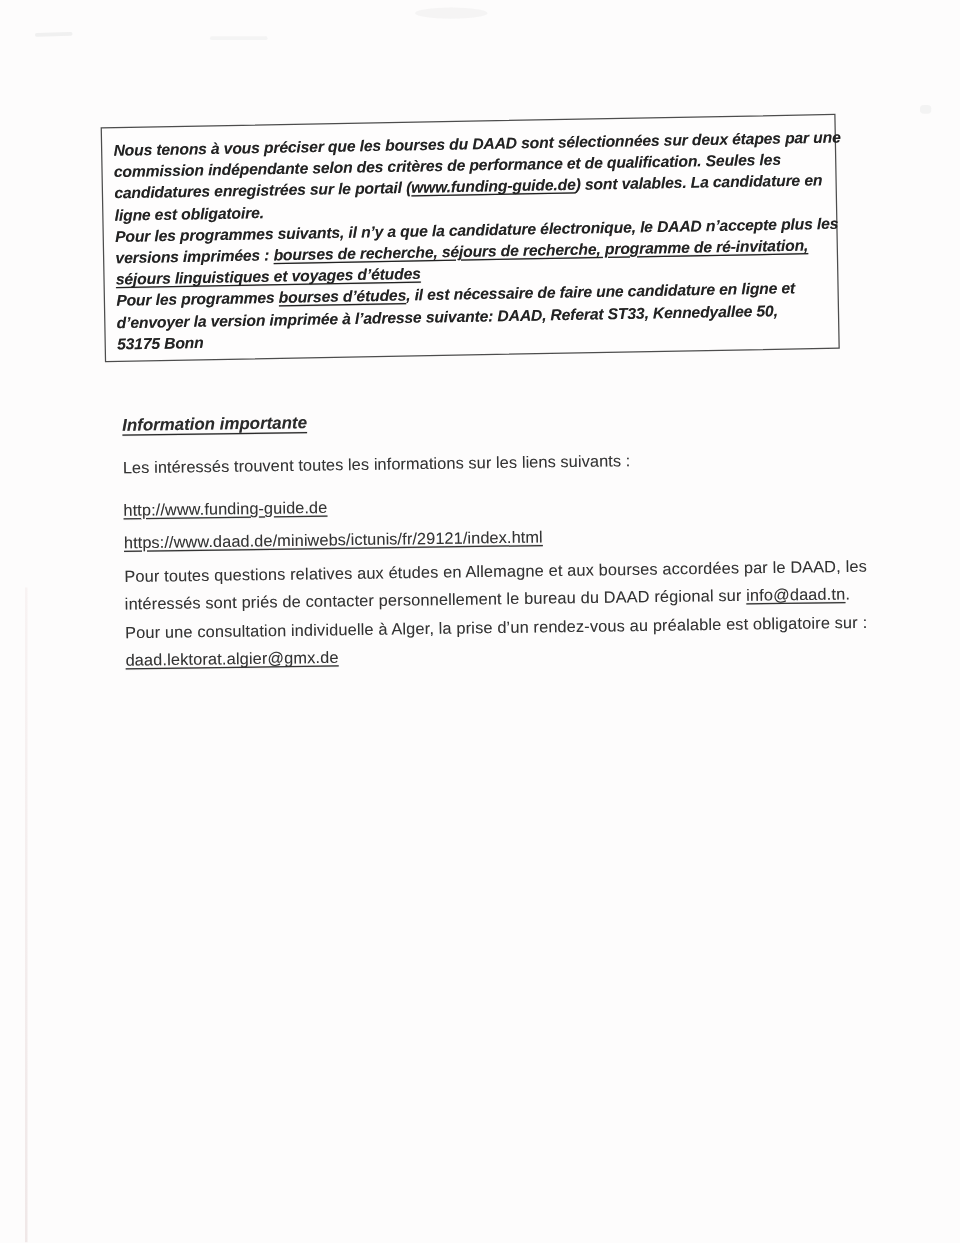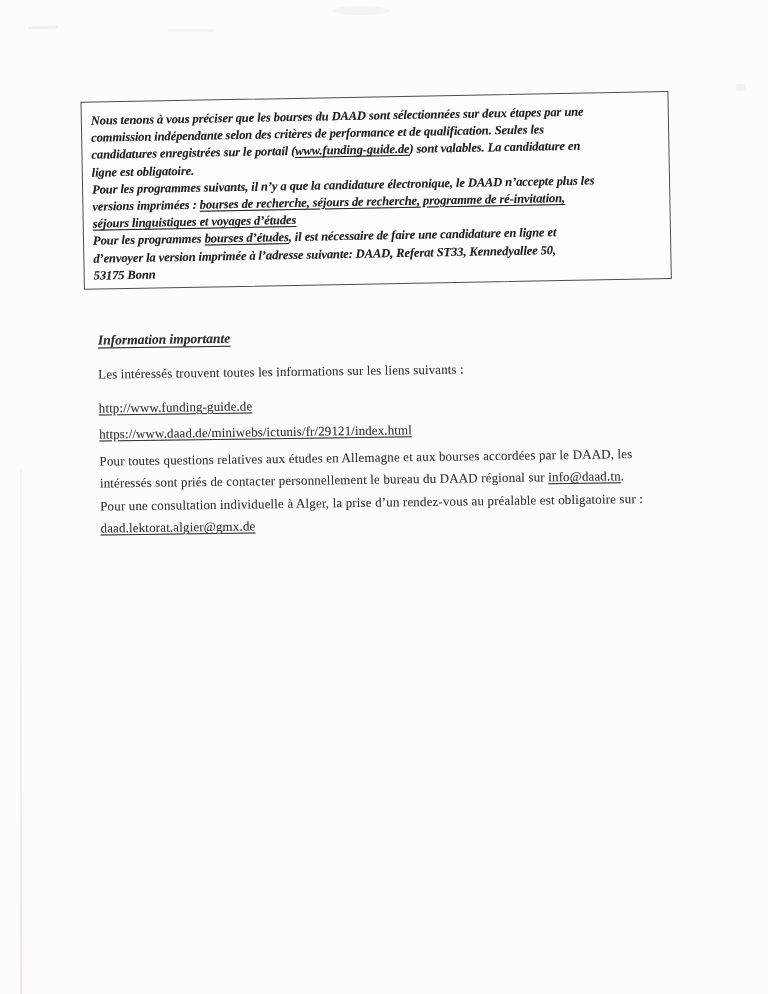--- a/index.html
+++ b/index.html
@@ -2,21 +2,21 @@
 <html><head>
 <meta charset="utf-8">
 <style>
   html,body{margin:0;padding:0;}
   body{
     width:768px;height:994px;
     background:#fdfcfc;
     font-family:"Liberation Sans",sans-serif;
     overflow:hidden;position:relative;
   }
-  .page{position:absolute;inset:0;background:#fdfcfc;font-family:Liberation Serif, serif;}
+  .page{position:absolute;inset:0;background:#fdfcfc;}
   .tilt{
     position:absolute;inset:0;
     transform:rotate(-0.8deg);
     transform-origin:0 50%;
   }
   
   .notice-box{
     position:absolute;left:86px;top:103px;width:588px;
     border:1.4px solid #4d4d4d;
     padding:10px 8px 4px 9px;

